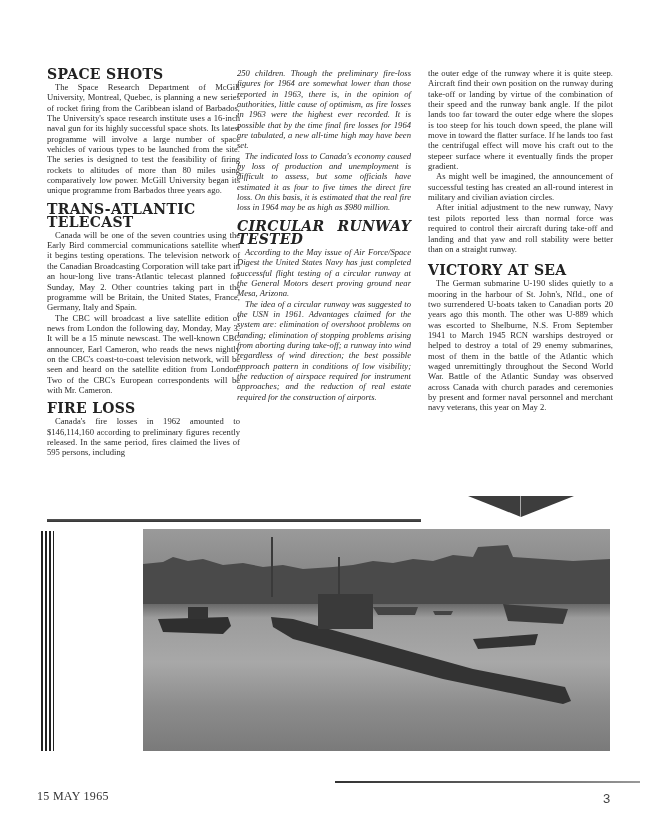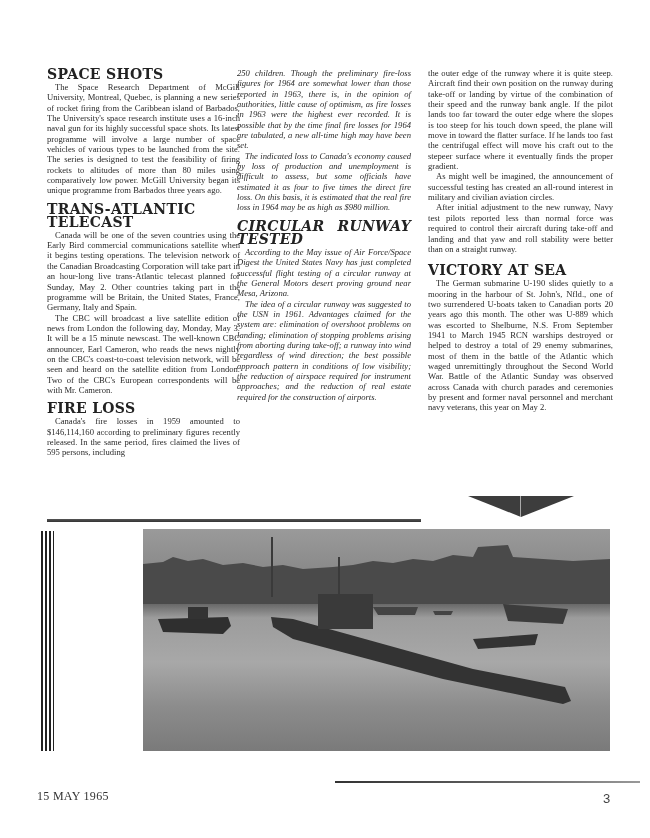--- a/index.html
+++ b/index.html
@@ -35,21 +35,21 @@
 
 <div class="col col1">
   <h2>SPACE SHOTS</h2>
   <p>The Space Research Department of McGill University, Montreal, Quebec, is planning a new series of rocket firing from the Caribbean island of Barbados. The University's space research institute uses a 16-inch naval gun for its highly successful space shots. Its latest programme will involve a large number of space vehicles of various types to be launched from the site. The series is designed to test the feasibility of firing rockets to altitudes of more than 80 miles using comparatively low power. McGill University began its unique programme from Barbados three years ago.</p>
 
   <h2 class="sp">TRANS-ATLANTIC TELECAST</h2>
   <p>Canada will be one of the seven countries using the Early Bird commercial communications satellite when it begins testing operations. The television network of the Canadian Broadcasting Corporation will take part in an hour-long live trans-Atlantic telecast planned for Sunday, May 2. Other countries taking part in the programme will be Britain, the United States, France, Germany, Italy and Spain.</p>
   <p>The CBC will broadcast a live satellite edition of news from London the following day, Monday, May 3. It will be a 15 minute newscast. The well-known CBC announcer, Earl Cameron, who reads the news nightly on the CBC's coast-to-coast television network, will be seen and heard on the satellite edition from London. Two of the CBC's European correspondents will be with Mr. Cameron.</p>
 
   <h2 class="sp">FIRE LOSS</h2>
-  <p>Canada's fire losses in 1959 amounted to $146,114,160 according to preliminary figures recently released. In the same period, fires claimed the lives of 595 persons, including</p>
+  <p>Canada's fire losses in 1962 amounted to $146,114,160 according to preliminary figures recently released. In the same period, fires claimed the lives of 595 persons, including</p>
 </div>
 
 <div class="col col2">
   <p class="cont">250 children. Though the preliminary fire-loss figures for 1964 are somewhat lower than those reported in 1963, there is, in the opinion of authorities, little cause of optimism, as fire losses in 1963 were the highest ever recorded. It is possible that by the time final fire losses for 1964 are tabulated, a new all-time high may have been set.</p>
   <p>The indicated loss to Canada's economy caused by loss of production and unemployment is difficult to assess, but some officials have estimated it as four to five times the direct fire loss. On this basis, it is estimated that the real fire loss in 1964 may be as high as $980 million.</p>
 
   <h2 class="sp">CIRCULAR RUNWAY TESTED</h2>
   <p>According to the May issue of Air Force/Space Digest the United States Navy has just completed successful flight testing of a circular runway at the General Motors desert proving ground near Mesa, Arizona.</p>
   <p>The idea of a circular runway was suggested to the USN in 1961. Advantages claimed for the system are: elimination of overshoot problems on landing; elimination of stopping problems arising from aborting during take-off; a runway into wind regardless of wind direction; the best possible approach pattern in conditions of low visibility; the reduction of airspace required for instrument approaches; and the reduction of real estate required for the construction of airports.</p>
 </div>

